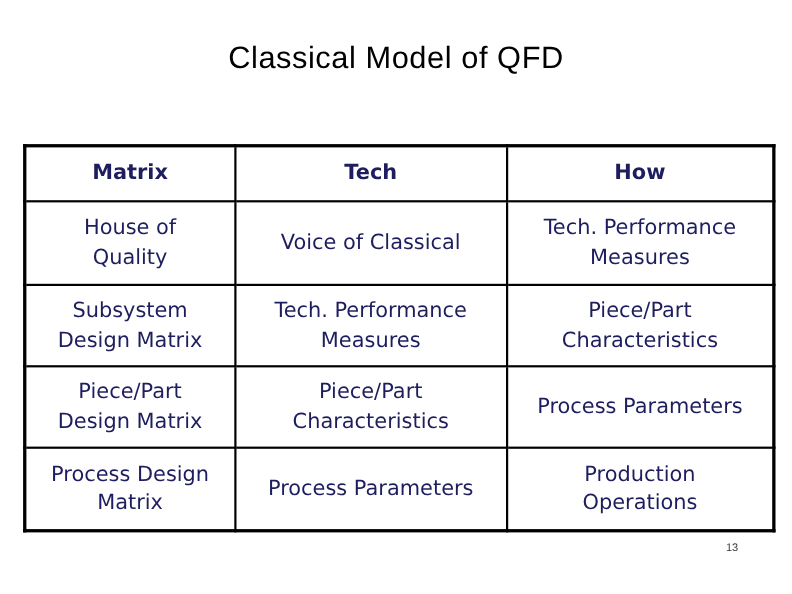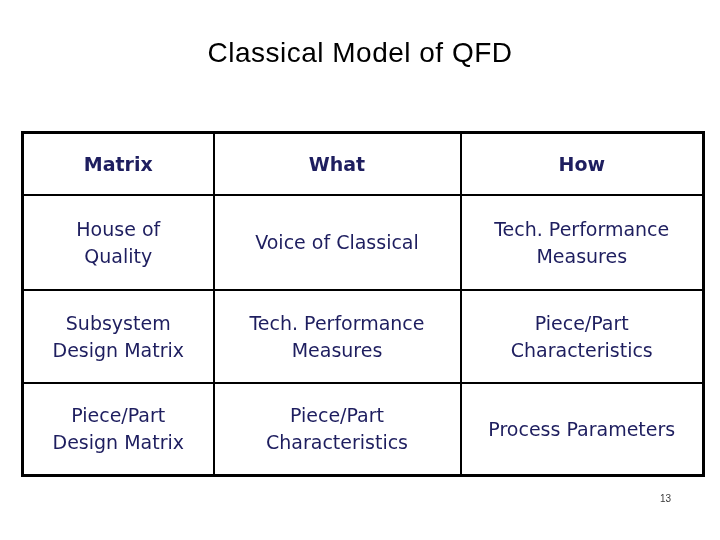--- a/index.html
+++ b/index.html
@@ -77,21 +77,21 @@
 
   <table class="qfd-table">
     <colgroup>
       <col class="col-matrix">
       <col class="col-what">
       <col class="col-how">
     </colgroup>
     <tbody>
       <tr class="header-row">
         <th>Matrix</th>
-        <th>What</th>
+        <th>Tech</th>
         <th>How</th>
       </tr>
       <tr class="data-row-1">
         <td>House of
 Quality</td>
         <td>Voice of Classical</td>
         <td>Tech. Performance
 Measures</td>
       </tr>
       <tr class="data-row-2">
@@ -102,18 +102,25 @@
         <td>Piece/Part
 Characteristics</td>
       </tr>
       <tr class="data-row-3">
         <td>Piece/Part
 Design Matrix</td>
         <td>Piece/Part
 Characteristics</td>
         <td>Process Parameters</td>
       </tr>
+      <tr class="data-row-4">
+        <td>Process Design
+Matrix</td>
+        <td>Process Parameters</td>
+        <td>Production
+Operations</td>
+      </tr>
     </tbody>
   </table>
 
   <div class="page-number">13</div>
 
 </div>
 
 </body></html>

